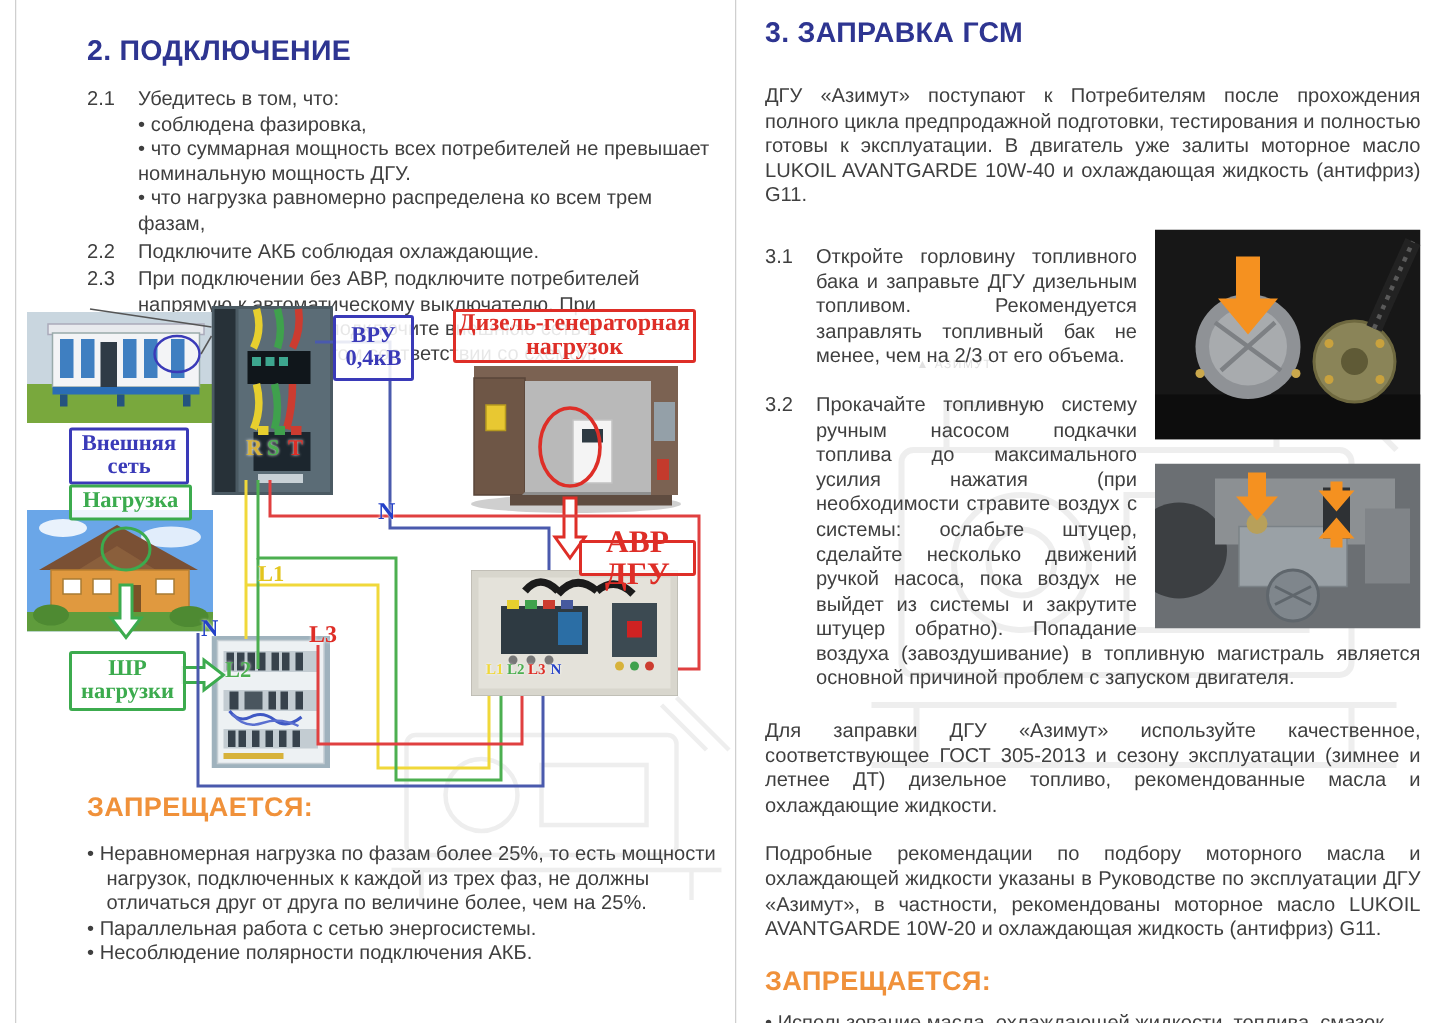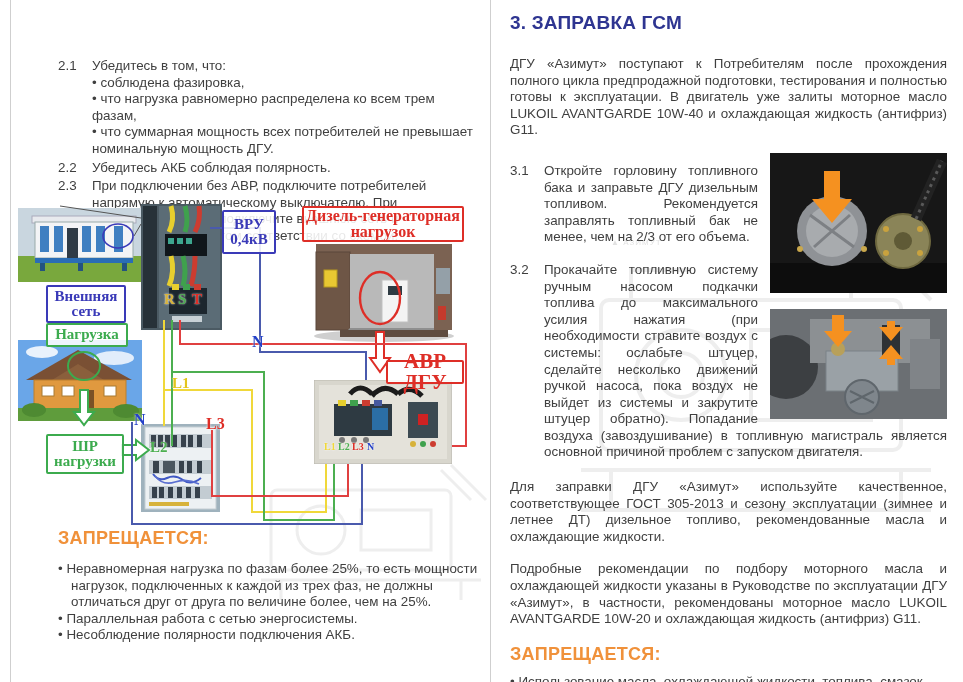--- a/index.html
+++ b/index.html
@@ -57,30 +57,31 @@
   .clr{clear:both;}
 </style>
 </head>
 <body>
 
 <div class="vline" style="left:10px"></div>
 <div class="vline" style="left:490px"></div>
 
 <div id="left-page" class="page">
 
+  <h2 class="sec" style="left:47px;top:24px">2. ПОДКЛЮЧЕНИЕ</h2>
 
   <div style="position:absolute;left:47px;top:58px;width:418px" class="body-txt">
     <div class="numitem">
       <span class="num">2.1</span><span>Убедитесь в том, что:</span>
       <div class="dbullet">соблюдена фазировка,</div>
+      <div class="dbullet">что суммарная мощность всех потребителей не превышает номинальную мощность ДГУ.</div>
       <div class="dbullet">что нагрузка равномерно распределена ко всем трем фазам,</div>
-      <div class="dbullet">что суммарная мощность всех потребителей не превышает номинальную мощность ДГУ.</div>
     </div>
     <div class="numitem">
-      <span class="num">2.2</span><span>Убедитесь АКБ соблюдая полярность.</span>
+      <span class="num">2.2</span><span>Подключите АКБ соблюдая охлаждающие.</span>
     </div>
     <div class="numitem">
       <span class="num">2.3</span><span>При подключении без АВР, подключите потребителей напрямую к автоматическому выключателю. При подключении с АВР подключите внешнюю сеть и потребителей в строгом соответствии со схемой:</span>
     </div>
   </div>
 
   <svg class="wm" style="left:240px;top:460px" width="240" height="160" viewBox="0 0 240 160">
     <g fill="none" stroke="#777" stroke-width="3">
       <rect x="20" y="30" width="180" height="80" rx="6"></rect>
       <circle cx="70" cy="70" r="24"></circle>

